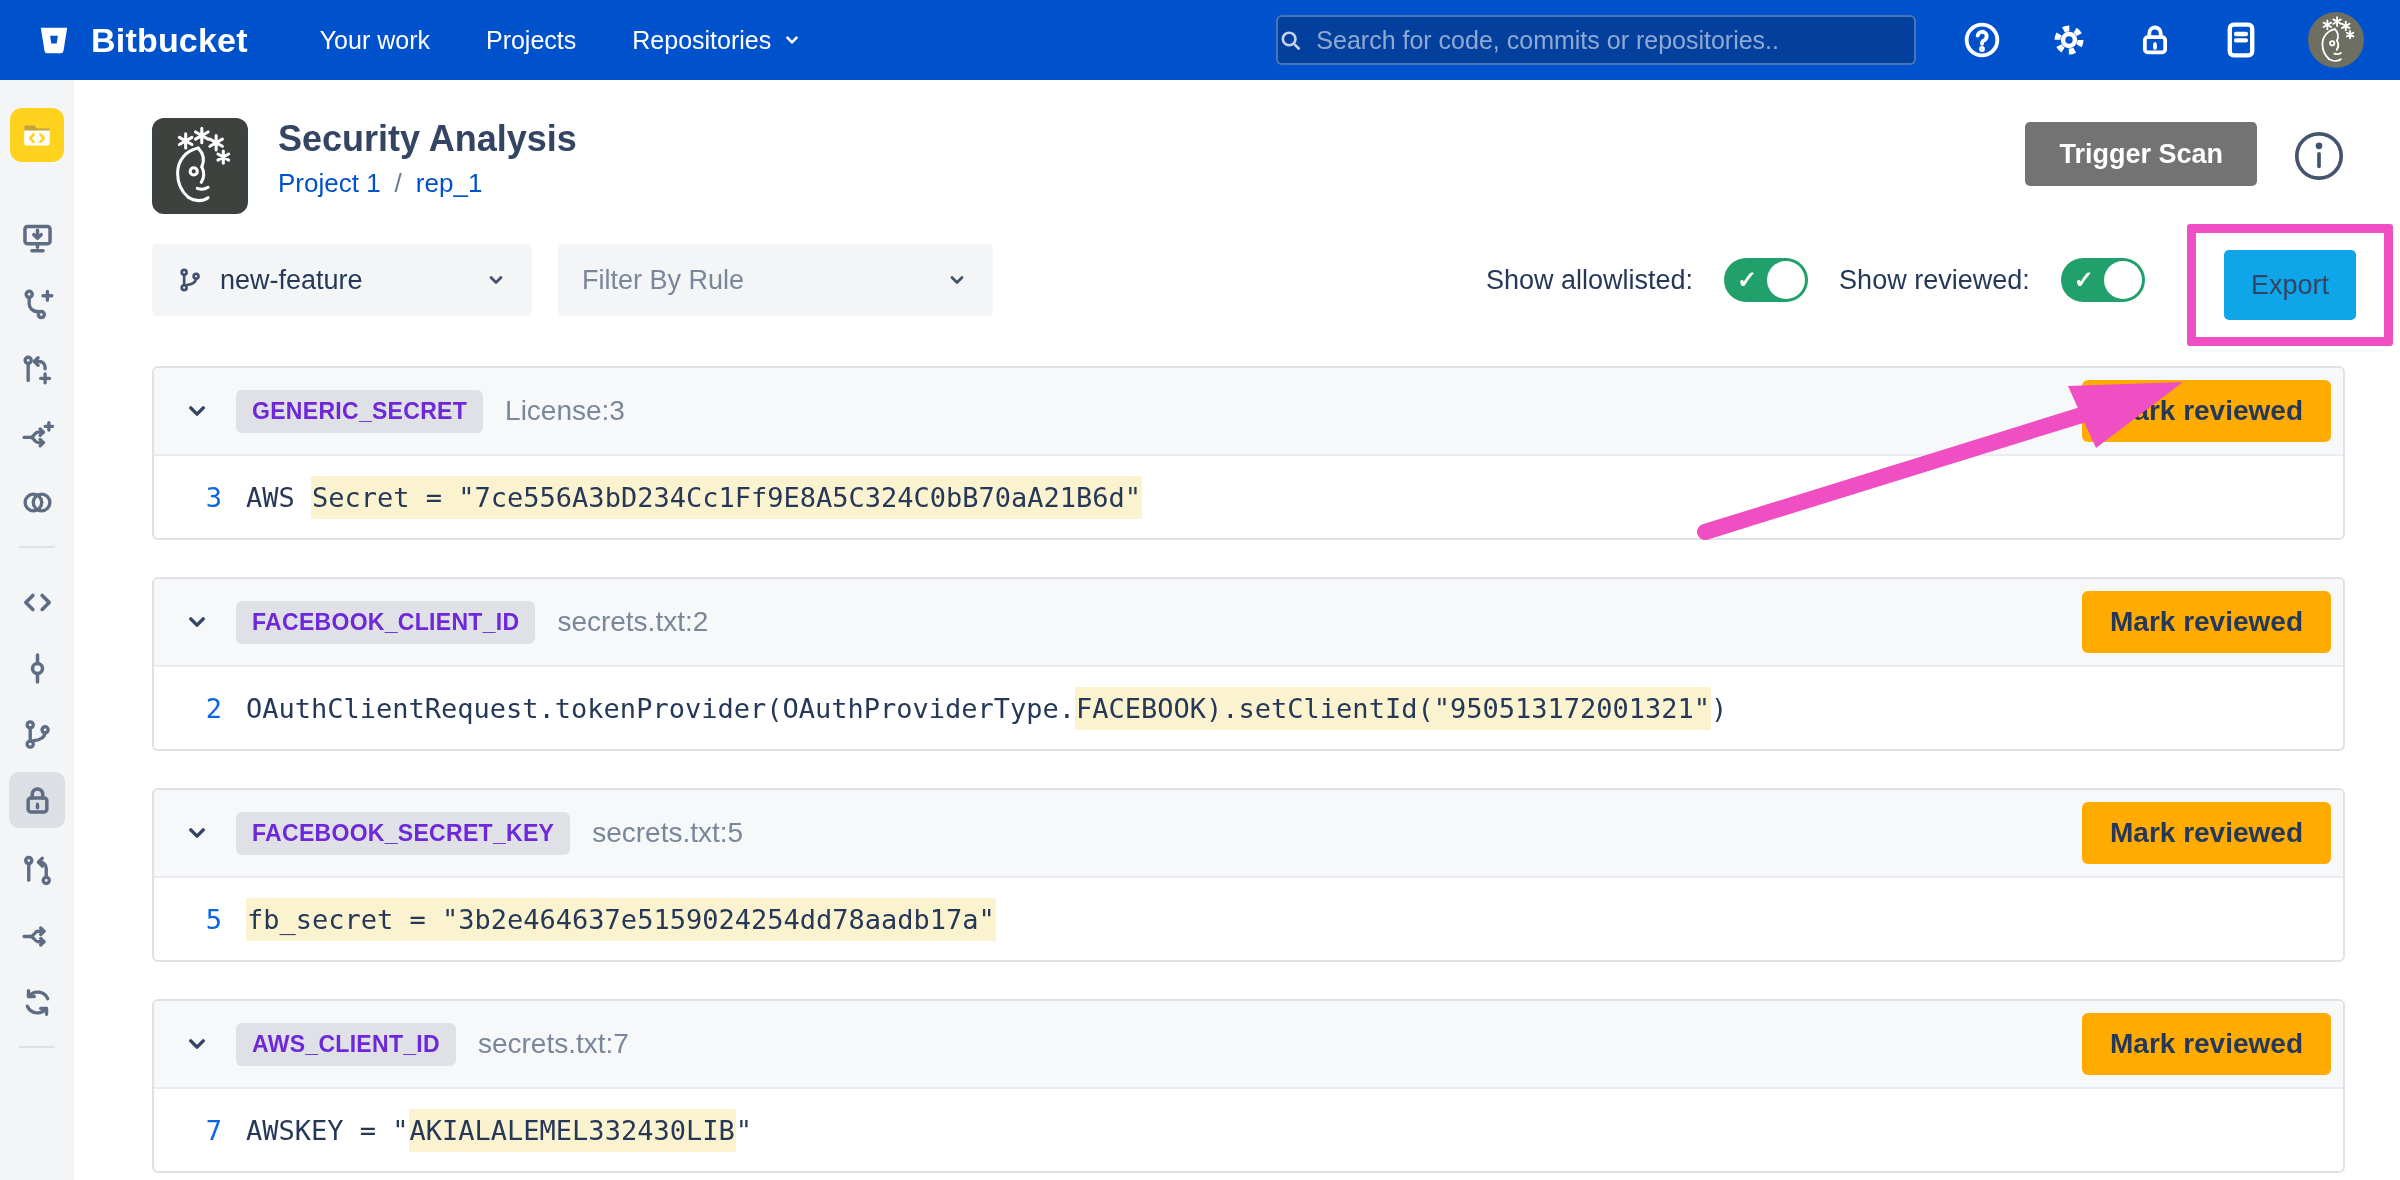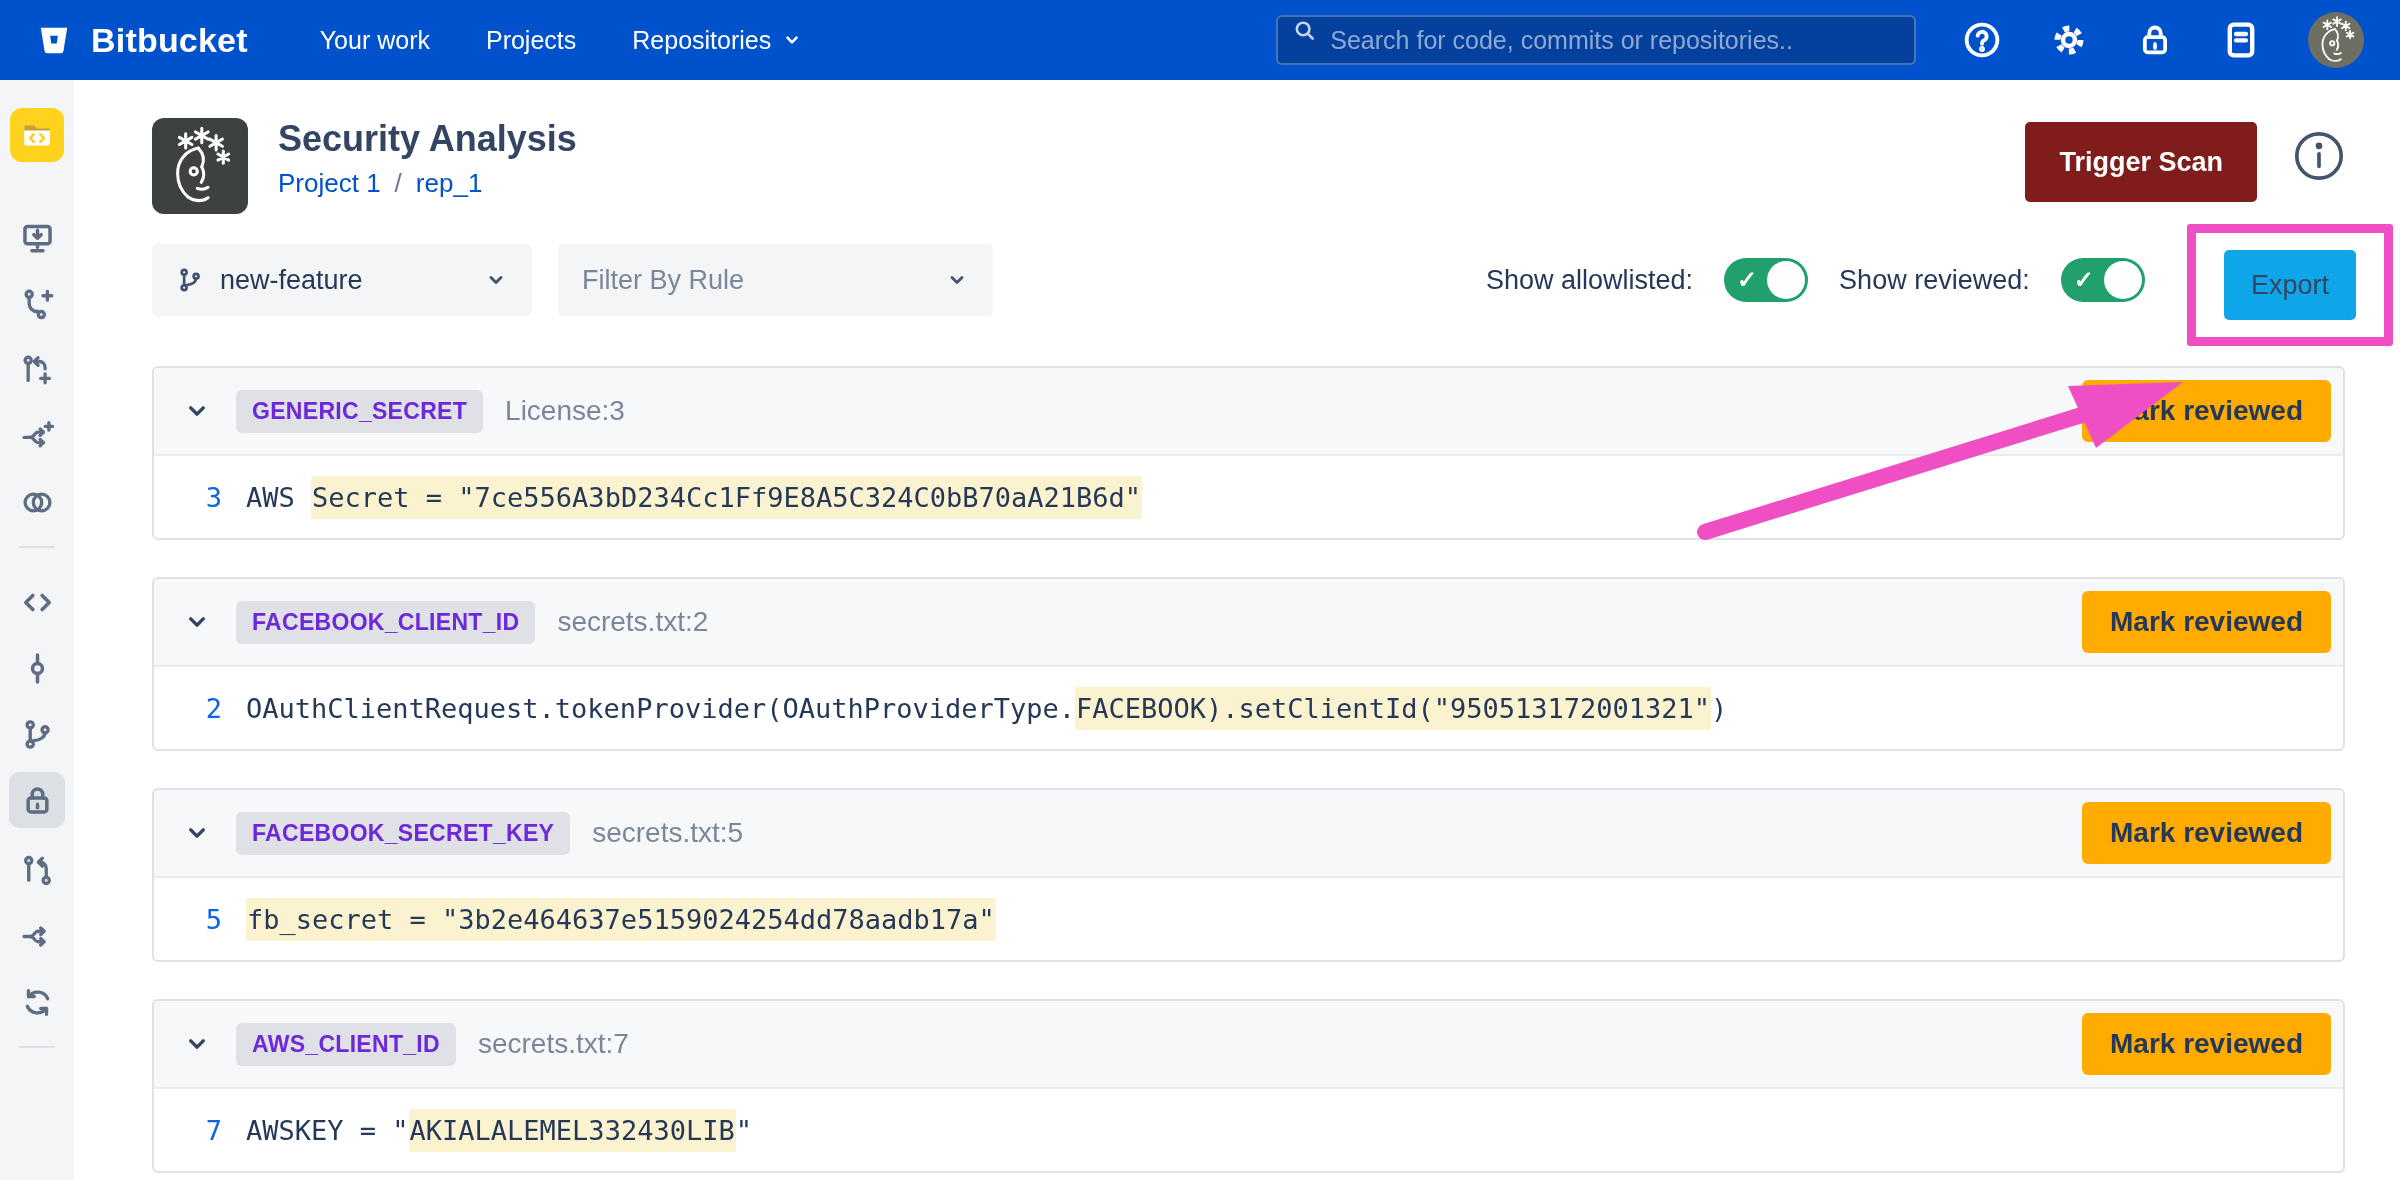--- a/index.html
+++ b/index.html
@@ -15,21 +15,21 @@
     box-sizing:border-box;padding:0 36px;
   }
   .brand{display:flex;align-items:center;gap:19px;cursor:pointer;}
   .brand-name{font-size:34px;font-weight:700;letter-spacing:.2px;}
   .nav-links{display:flex;align-items:center;gap:56px;margin-left:72px;}
   .nav-link{font-size:25px;font-weight:500;display:flex;align-items:center;gap:10px;cursor:pointer;}
   .nav-right{margin-left:auto;display:flex;align-items:center;gap:46px;}
   .searchbox{
     width:640px;height:50px;border-radius:6px;box-sizing:border-box;
     background:rgba(9,30,66,0.35);border:2px solid rgba(255,255,255,0.28);
-    display:flex;padding:0 14px;gap:12px;
+    display:flex;align-items:center;padding:0 0;gap:12px;
   }
   .searchbox input{
     background:transparent;border:none;outline:none;color:#fff;
     font-size:25px;width:100%;font-family:"Liberation Sans",sans-serif;
   }
   .searchbox input::placeholder{color:rgba(255,255,255,0.55);}
   .nav-icon{display:flex;align-items:center;justify-content:center;cursor:pointer;}
   .nav-avatar{
     width:56px;height:56px;border-radius:50%;background:#6E6E62;overflow:hidden;
     display:flex;align-items:center;justify-content:center;cursor:pointer;flex:none;
@@ -64,22 +64,22 @@
   .page-avatar{
     width:96px;height:96px;border-radius:12px;background:#3E423F;flex:none;
     display:flex;align-items:center;justify-content:center;
   }
   .titles{margin-left:30px;}
   .page-title{font-size:36px;font-weight:700;color:#344563;line-height:42px;}
   .breadcrumb{margin-top:8px;font-size:26px;display:flex;gap:14px;align-items:center;}
   .breadcrumb a{color:#0052CC;text-decoration:none;cursor:pointer;}
   .breadcrumb .sep{color:#6B778C;}
   .btn-primary{
-    margin-left:auto;margin-top:4px;height:80px;padding:0 34px;border:none;border-radius:5px;
-    background:#7f1d1d;color:#fff;font-size:27px;font-weight:600;cursor:pointer;
+    margin-left:auto;margin-top:4px;height:64px;padding:0 34px;border:none;border-radius:5px;
+    background:#737373;color:#fff;font-size:27px;font-weight:600;cursor:pointer;
     font-family:"Liberation Sans",sans-serif;
   }
   .info-icon{margin-left:36px;margin-top:12px;cursor:pointer;color:#44546F;}
   
   .filter-row{position:relative;margin-top:30px;height:72px;display:flex;align-items:center;gap:26px;}
   .dropdown{
     height:72px;background:#F4F5F7;border-radius:5px;display:flex;align-items:center;
     box-sizing:border-box;padding:0 24px;gap:16px;cursor:pointer;color:#253858;font-size:27px;font-weight:500;
   }
   .dropdown.dd-branch{width:380px;}

